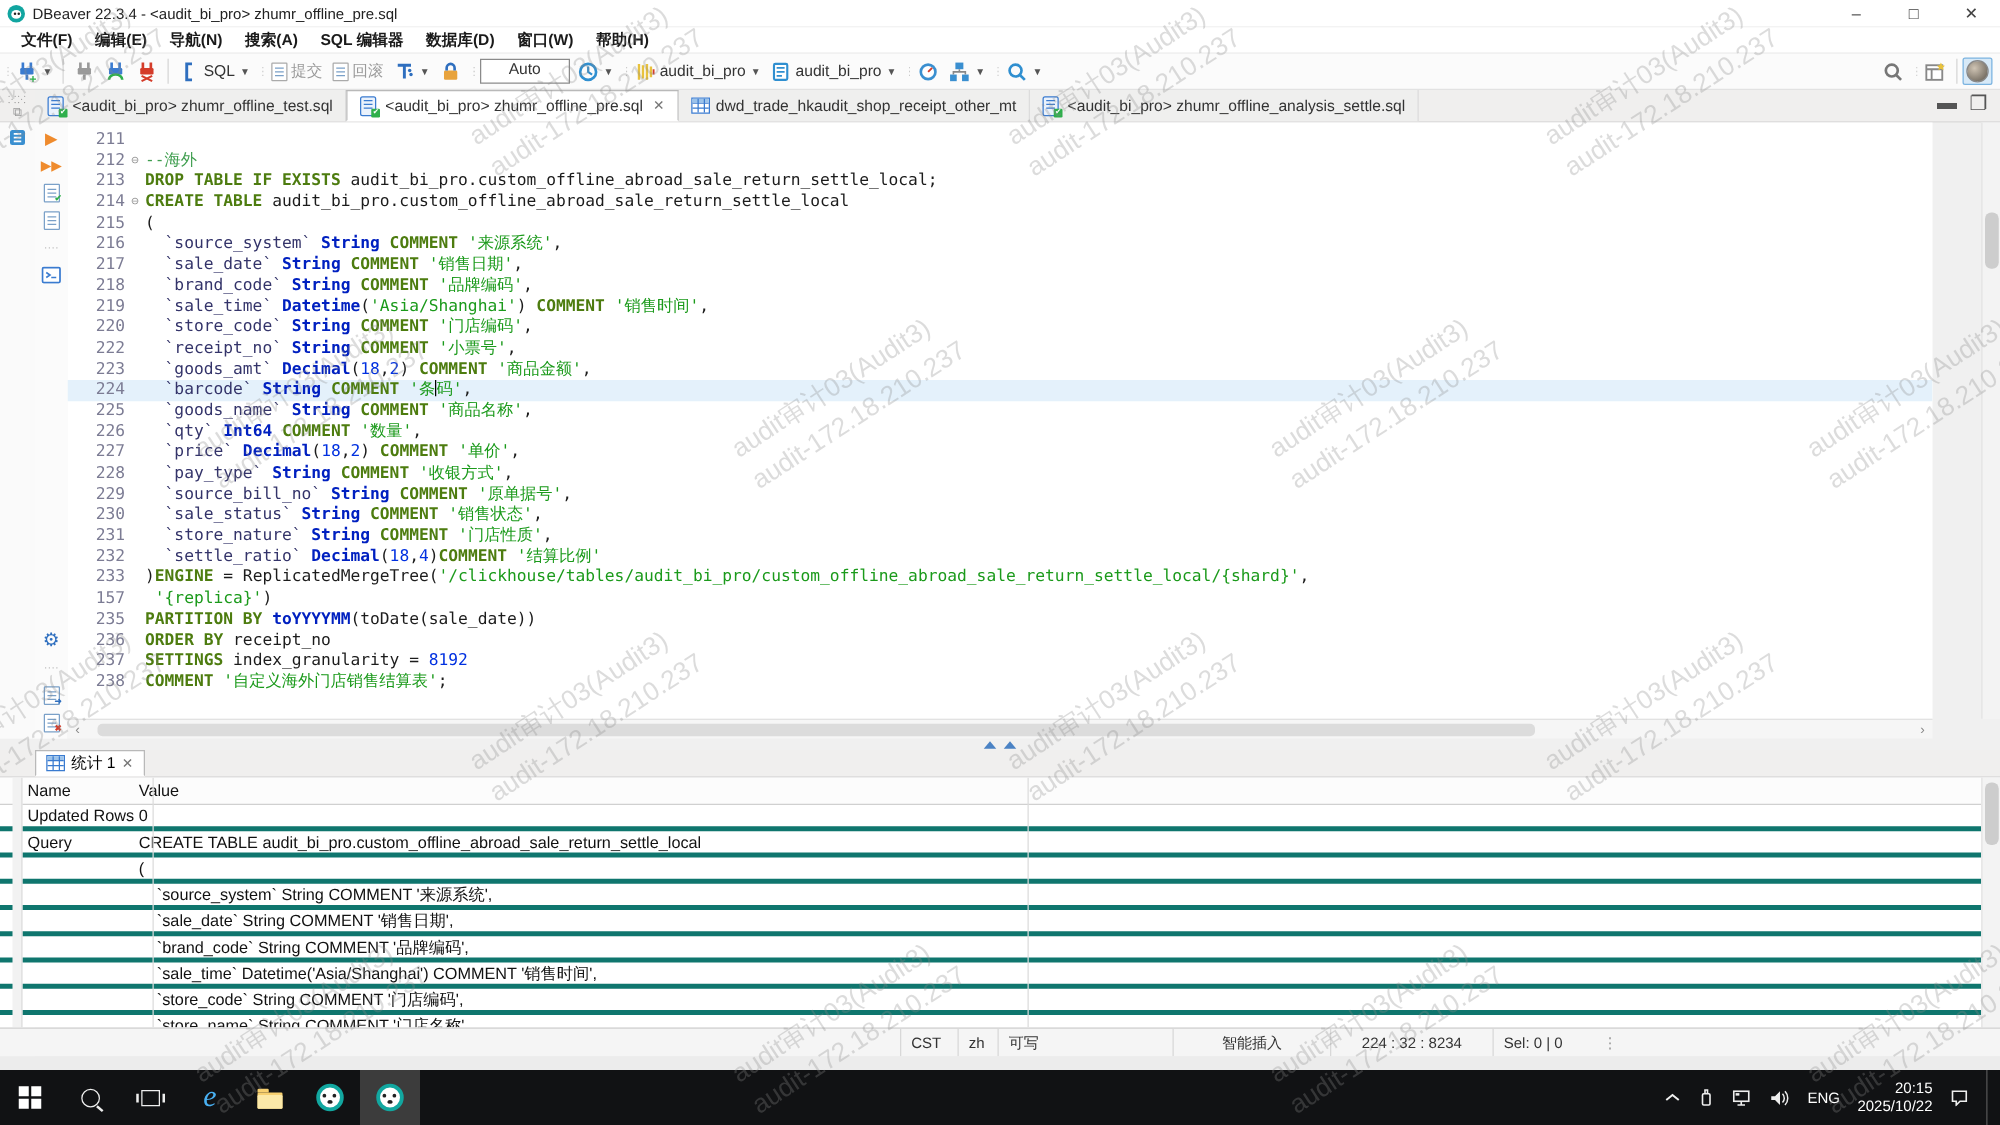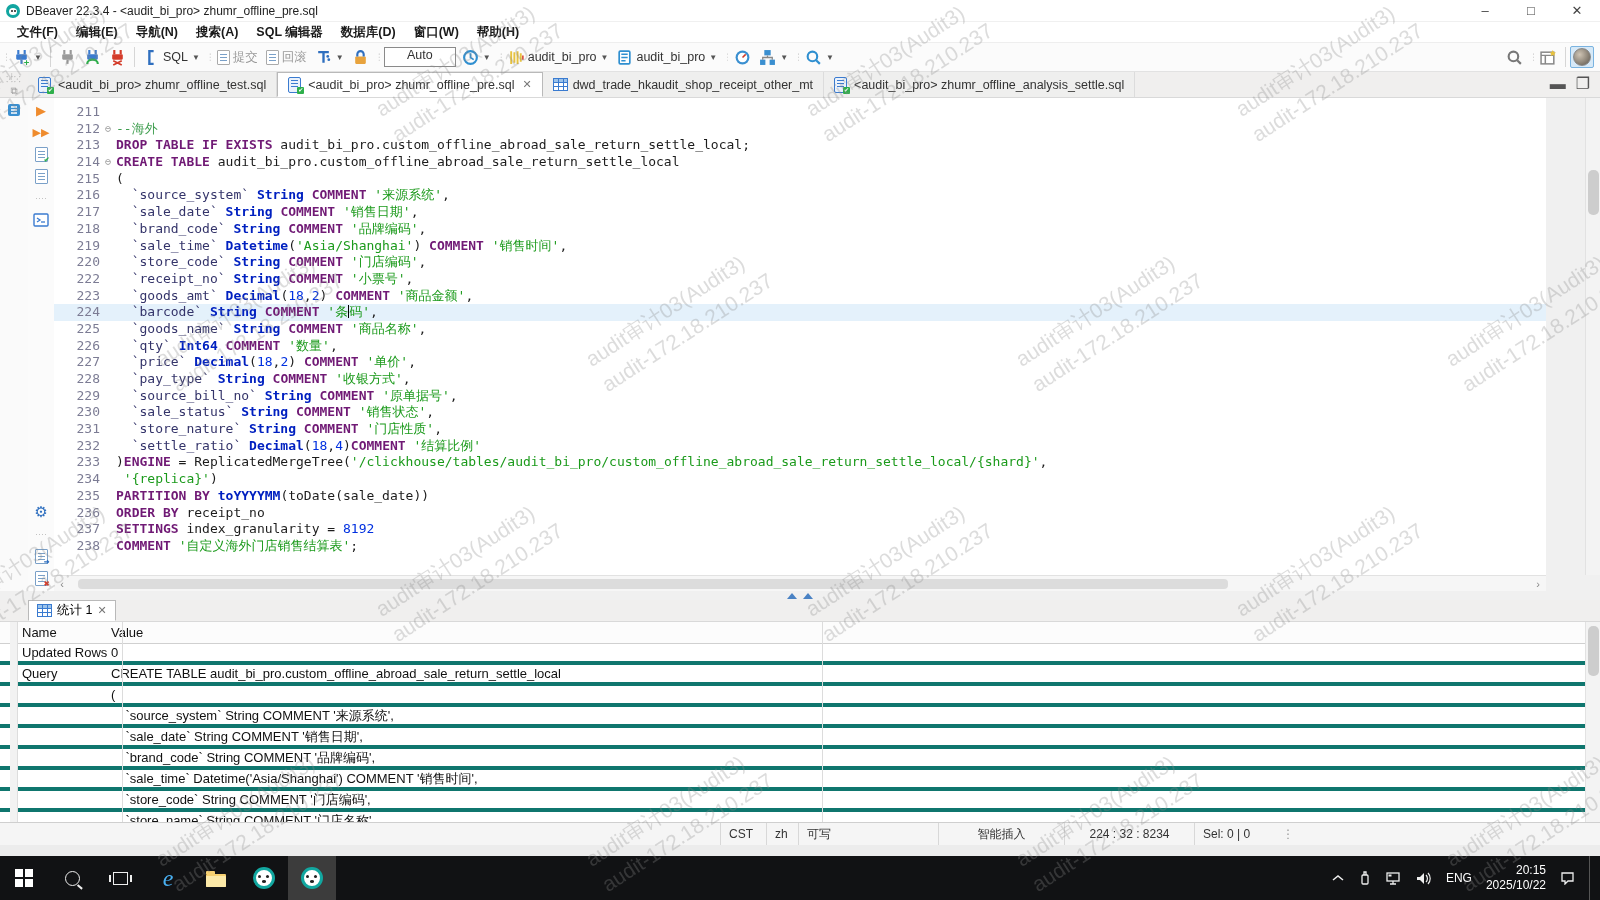--- a/index.html
+++ b/index.html
@@ -74,21 +74,21 @@
 
   
   .editor { position:absolute; left:54px; top:98px; width:1492px; height:477px; background:#ffffff;
             overflow:hidden; font-family:"DejaVu Sans Mono", monospace; font-size:13px; }
   .code { position:absolute; top:6px; left:0; right:0; }
   .code-line { display:flex; height:16.7px; line-height:16.7px; white-space:pre; }
   .code-line.current { background:#e4f1fb; }
   .ln { width:46px; text-align:right; color:#7c7c94; flex:0 0 auto; }
   .fold { width:16px; text-align:center; color:#9a9a9a; font-size:10px; flex:0 0 auto; }
   .lc { flex:1; }
-  .tk-kw { color:#701a75; font-weight:bold; }
+  .tk-kw { color:#4d7c0f; font-weight:bold; }
   .tk-ty { color:#0020c0; font-weight:bold; }
   .tk-st { color:#1b9a1b; }
   .tk-nu { color:#0030e0; }
   .tk-cmt { color:#3f9e4f; }
   .tk-id { color:#34346a; }
   .tk-pl { color:#1c1c1c; }
   .caret { display:inline-block; width:1px; height:13px; background:#000; vertical-align:-2px; }
 
   .vscroll { position:absolute; right:0; top:98px; width:15px; height:477px; background:#f3f3f3;
              border-left:1px solid #e2e2e2;}
@@ -441,21 +441,21 @@
         <div class="code-line current"><span class="ln">224</span><span class="fold"></span><span class="lc"><span class="tk-pl">  </span><span class="tk-id">`barcode`</span><span class="tk-pl"> </span><span class="tk-ty">String</span><span class="tk-pl"> </span><span class="tk-kw">COMMENT</span><span class="tk-pl"> </span><span class="tk-st">'条</span><span class="caret"></span><span class="tk-st">码'</span><span class="tk-pl">,</span></span></div>
         <div class="code-line"><span class="ln">225</span><span class="fold"></span><span class="lc"><span class="tk-pl">  </span><span class="tk-id">`goods_name`</span><span class="tk-pl"> </span><span class="tk-ty">String</span><span class="tk-pl"> </span><span class="tk-kw">COMMENT</span><span class="tk-pl"> </span><span class="tk-st">'商品名称'</span><span class="tk-pl">,</span></span></div>
         <div class="code-line"><span class="ln">226</span><span class="fold"></span><span class="lc"><span class="tk-pl">  </span><span class="tk-id">`qty`</span><span class="tk-pl"> </span><span class="tk-ty">Int64</span><span class="tk-pl"> </span><span class="tk-kw">COMMENT</span><span class="tk-pl"> </span><span class="tk-st">'数量'</span><span class="tk-pl">,</span></span></div>
         <div class="code-line"><span class="ln">227</span><span class="fold"></span><span class="lc"><span class="tk-pl">  </span><span class="tk-id">`price`</span><span class="tk-pl"> </span><span class="tk-ty">Decimal</span><span class="tk-pl">(</span><span class="tk-nu">18</span><span class="tk-pl">,</span><span class="tk-nu">2</span><span class="tk-pl">) </span><span class="tk-kw">COMMENT</span><span class="tk-pl"> </span><span class="tk-st">'单价'</span><span class="tk-pl">,</span></span></div>
         <div class="code-line"><span class="ln">228</span><span class="fold"></span><span class="lc"><span class="tk-pl">  </span><span class="tk-id">`pay_type`</span><span class="tk-pl"> </span><span class="tk-ty">String</span><span class="tk-pl"> </span><span class="tk-kw">COMMENT</span><span class="tk-pl"> </span><span class="tk-st">'收银方式'</span><span class="tk-pl">,</span></span></div>
         <div class="code-line"><span class="ln">229</span><span class="fold"></span><span class="lc"><span class="tk-pl">  </span><span class="tk-id">`source_bill_no`</span><span class="tk-pl"> </span><span class="tk-ty">String</span><span class="tk-pl"> </span><span class="tk-kw">COMMENT</span><span class="tk-pl"> </span><span class="tk-st">'原单据号'</span><span class="tk-pl">,</span></span></div>
         <div class="code-line"><span class="ln">230</span><span class="fold"></span><span class="lc"><span class="tk-pl">  </span><span class="tk-id">`sale_status`</span><span class="tk-pl"> </span><span class="tk-ty">String</span><span class="tk-pl"> </span><span class="tk-kw">COMMENT</span><span class="tk-pl"> </span><span class="tk-st">'销售状态'</span><span class="tk-pl">,</span></span></div>
         <div class="code-line"><span class="ln">231</span><span class="fold"></span><span class="lc"><span class="tk-pl">  </span><span class="tk-id">`store_nature`</span><span class="tk-pl"> </span><span class="tk-ty">String</span><span class="tk-pl"> </span><span class="tk-kw">COMMENT</span><span class="tk-pl"> </span><span class="tk-st">'门店性质'</span><span class="tk-pl">,</span></span></div>
         <div class="code-line"><span class="ln">232</span><span class="fold"></span><span class="lc"><span class="tk-pl">  </span><span class="tk-id">`settle_ratio`</span><span class="tk-pl"> </span><span class="tk-ty">Decimal</span><span class="tk-pl">(</span><span class="tk-nu">18</span><span class="tk-pl">,</span><span class="tk-nu">4</span><span class="tk-pl">)</span><span class="tk-kw">COMMENT</span><span class="tk-pl"> </span><span class="tk-st">'结算比例'</span></span></div>
         <div class="code-line"><span class="ln">233</span><span class="fold"></span><span class="lc"><span class="tk-pl">)</span><span class="tk-kw">ENGINE</span><span class="tk-pl"> = ReplicatedMergeTree(</span><span class="tk-st">'/clickhouse/tables/audit_bi_pro/custom_offline_abroad_sale_return_settle_local/{shard}'</span><span class="tk-pl">,</span></span></div>
-        <div class="code-line"><span class="ln">234</span><span class="fold"></span><span class="lc"><span class="tk-pl"> </span><span class="tk-st">'{replica}'</span><span class="tk-pl">)</span></span></div>
+        <div class="code-line"><span class="ln">157</span><span class="fold"></span><span class="lc"><span class="tk-pl"> </span><span class="tk-st">'{replica}'</span><span class="tk-pl">)</span></span></div>
         <div class="code-line"><span class="ln">235</span><span class="fold"></span><span class="lc"><span class="tk-kw">PARTITION BY</span><span class="tk-pl"> </span><span class="tk-ty">toYYYYMM</span><span class="tk-pl">(toDate(sale_date))</span></span></div>
         <div class="code-line"><span class="ln">236</span><span class="fold"></span><span class="lc"><span class="tk-kw">ORDER BY</span><span class="tk-pl"> receipt_no</span></span></div>
         <div class="code-line"><span class="ln">237</span><span class="fold"></span><span class="lc"><span class="tk-kw">SETTINGS</span><span class="tk-pl"> index_granularity = </span><span class="tk-nu">8192</span></span></div>
         <div class="code-line"><span class="ln">238</span><span class="fold"></span><span class="lc"><span class="tk-kw">COMMENT</span><span class="tk-pl"> </span><span class="tk-st">'自定义海外门店销售结算表'</span><span class="tk-pl">;</span></span></div>
       </div>
   </div>
   <div class="vscroll">
     <div class="vthumb" style="top:72px; height:45px;"></div>
   </div>
   <div class="hscroll">

